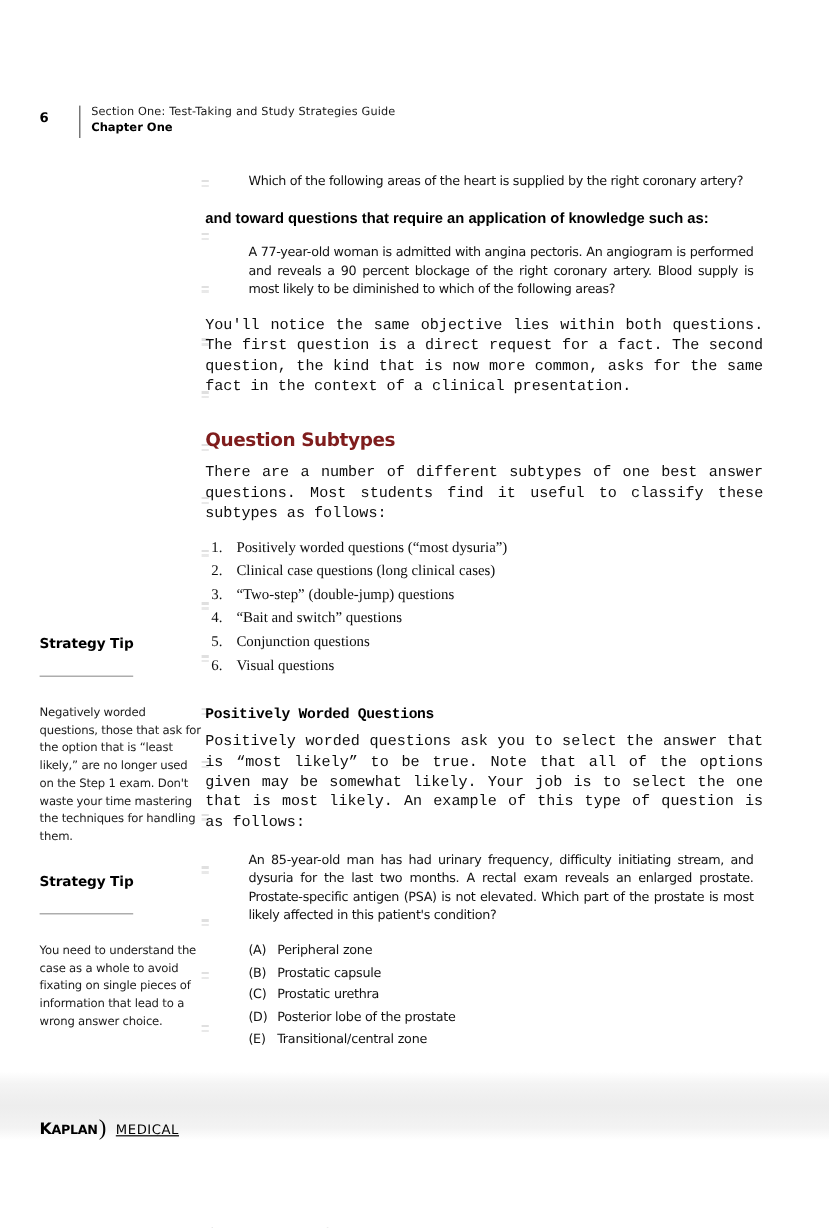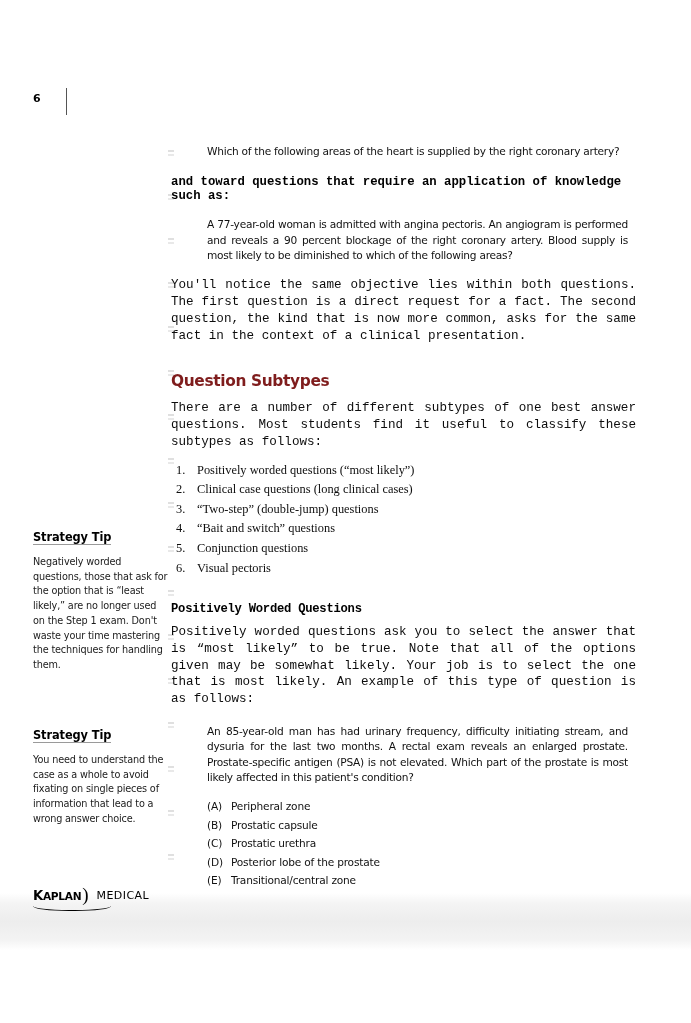--- a/index.html
+++ b/index.html
@@ -71,29 +71,29 @@
   .tip-1 { top: 527px; }
   .tip-2 { top: 725px; }
 
   .tip-title {
     font-family: "DejaVu Sans", sans-serif;
     font-weight: bold;
     font-size: 11.4px;
     color: #000;
     letter-spacing: -0.1px;
     border-bottom: 1px solid #9a9a9a;
-    padding-bottom: 0;
+    padding-bottom: 20px;
     display: inline-block;
   }
   .tip-body {
     font-family: "DejaVu Sans", sans-serif;
     font-size: 9.7px;
     line-height: 1.52;
     color: #1a1a1a;
-    margin-top: 10px;
+    margin-top: 24px;
     letter-spacing: -0.15px;
   }
 
   
   .guides {
     position: absolute;
     left: 168px;
     top: 150px;
     width: 6px;
     height: 740px;
@@ -137,21 +137,21 @@
     line-height: 1.45;
     color: #111;
     margin-left: 36px;
     margin-right: 8px;
     text-align: justify;
     letter-spacing: -0.25px;
   }
   .vignette.nojust { text-align: left; }
 
   .lead-in {
-    font-family: Liberation Mono, monospace;
+    font-family: Liberation Sans, sans-serif;
     font-weight: bold;
     font-size: 12.3px;
     color: #000;
   }
 
   h2.section-head {
     font-family: "DejaVu Sans", sans-serif;
     font-size: 15.4px;
     font-weight: bold;
     color: #7f1d1d;
@@ -236,21 +236,21 @@
     background: linear-gradient(to bottom,
       #ffffff 0%,
       #f4f4f4 18%,
       #ededed 50%,
       #f3f3f3 82%,
       #ffffff 100%);
   }
   .kaplan {
     position: absolute;
     left: 33px;
-    top: 884px;
+    top: 930px;
     display: flex;
     align-items: center;
     height: 22px;
     justify-content: center;
   }
   .kaplan-word {
     position: relative;
     font-family: "DejaVu Sans", sans-serif;
     font-weight: bold;
     font-size: 13.2px;
@@ -275,40 +275,45 @@
     height: 10px;
     border-bottom: 1.6px solid #000;
     border-radius: 0 0 46% 46%;
   }
   .kaplan-medical {
     font-family: "DejaVu Sans", sans-serif;
     font-size: 11px;
     letter-spacing: .45px;
     color: #000;
     margin-left: 8px;
+    text-decoration: underline;
   }
 
   
   .banner {
     position: absolute;
     left: 0;
     top: 950px;
     width: 691px;
     height: 73px;
     background: #ffffff;
   }
 </style>
 </head>
 <body>
 
 <div class="page">
 
   <div class="header">
     <div class="folio">6</div>
     <div class="header-rule"></div>
+    <div class="header-lines">
+      <div class="header-line-1">Section One: Test-Taking and Study Strategies Guide</div>
+      <div class="header-line-2">Chapter One</div>
+    </div>
   </div>
 
   <div class="guides"></div>
 
   <div class="sidebar tip-1">
     <div class="tip-title">Strategy Tip</div>
     <div class="tip-body">Negatively worded questions, those that ask for the option that is “least likely,” are no longer used on the Step 1 exam. Don't waste your time mastering the techniques for handling them.</div>
   </div>
 
   <div class="sidebar tip-2">
@@ -338,41 +343,41 @@
 
     <div class="sp-10"></div>
 
     <p class="body-text">There are a number of different subtypes of one best answer questions. Most students find it useful to classify these subtypes as follows:</p>
 
     <div class="sp-10"></div>
 
     <ol class="subtypes">
       <li>
         <span class="num">1.</span>
-        <span>Positively worded questions (“most likely”)</span>
+        <span>Positively worded questions (“most dysuria”)</span>
       </li>
       <li>
         <span class="num">2.</span>
         <span>Clinical case questions (long clinical cases)</span>
       </li>
       <li>
         <span class="num">3.</span>
         <span>“Two-step” (double-jump) questions</span>
       </li>
       <li>
         <span class="num">4.</span>
         <span>“Bait and switch” questions</span>
       </li>
       <li>
         <span class="num">5.</span>
         <span>Conjunction questions</span>
       </li>
       <li>
         <span class="num">6.</span>
-        <span>Visual pectoris</span>
+        <span>Visual questions</span>
       </li>
     </ol>
 
     <div class="sp-24"></div>
 
     <h3 class="sub-head">Positively Worded Questions</h3>
 
     <div class="sp-8"></div>
 
     <p class="body-text">Positively worded questions ask you to select the answer that is “most likely” to be true. Note that all of the options given may be somewhat likely. Your job is to select the one that is most likely. An example of this type of question is as follows:</p>

